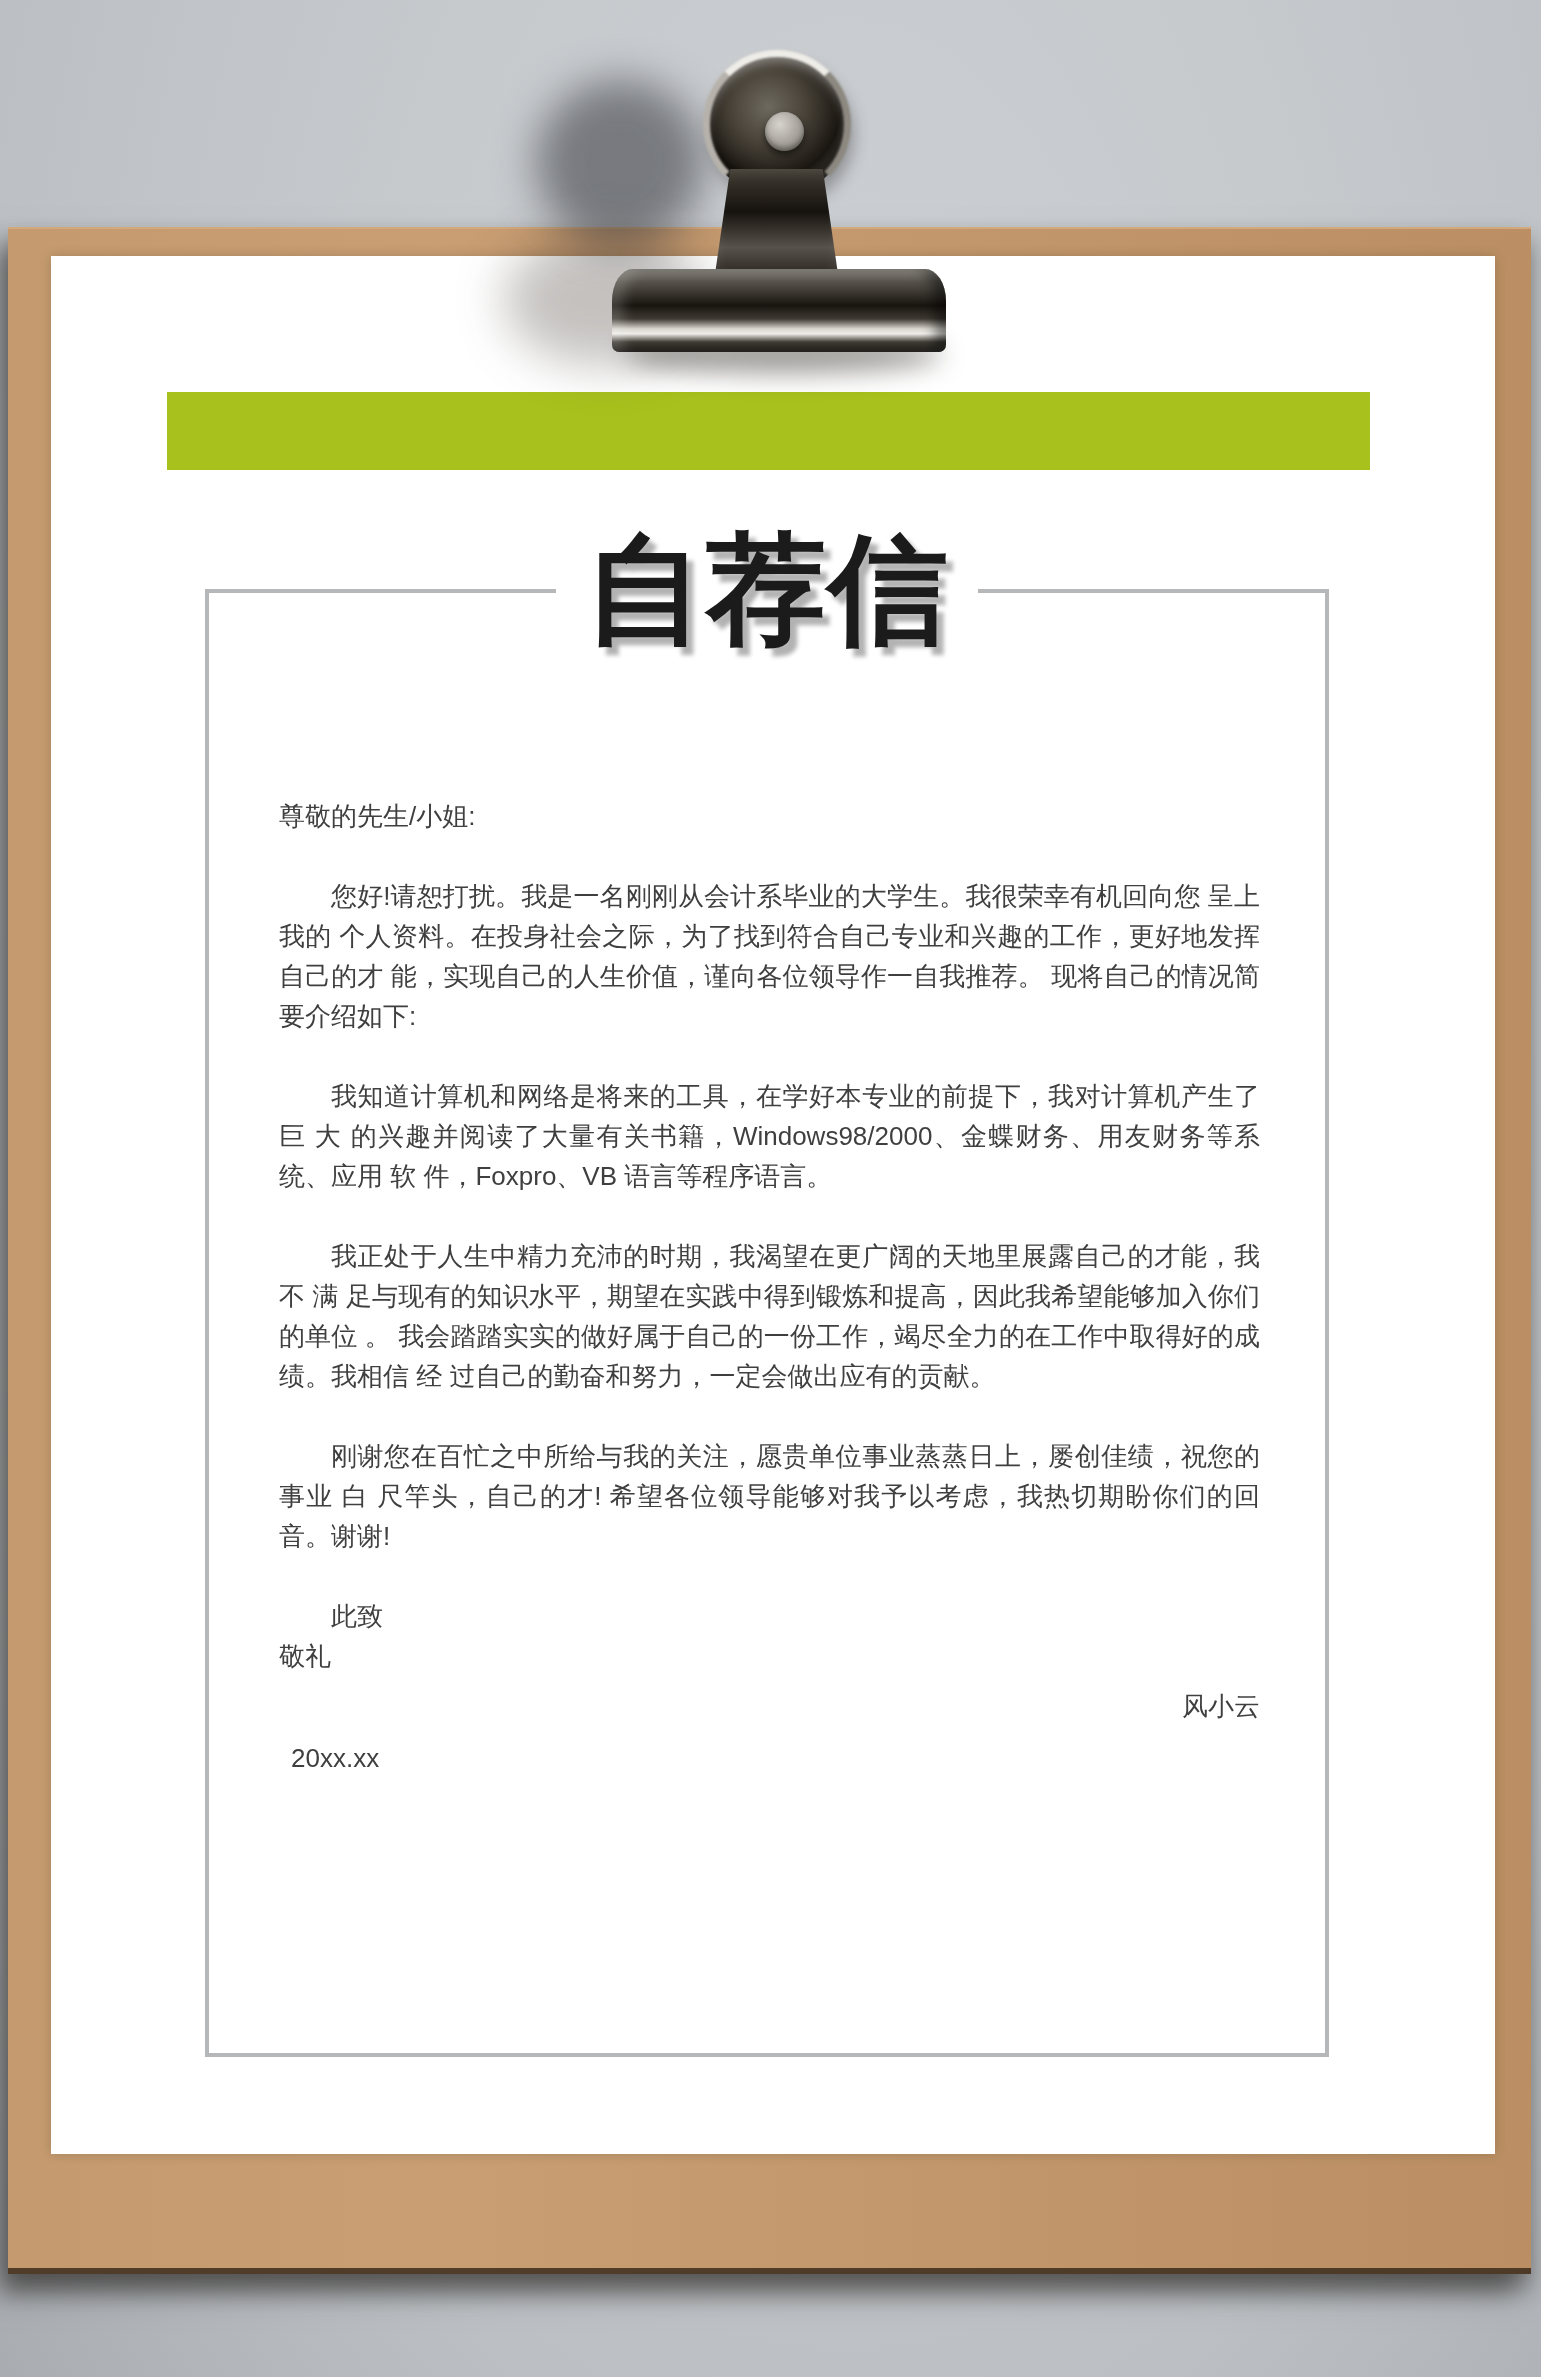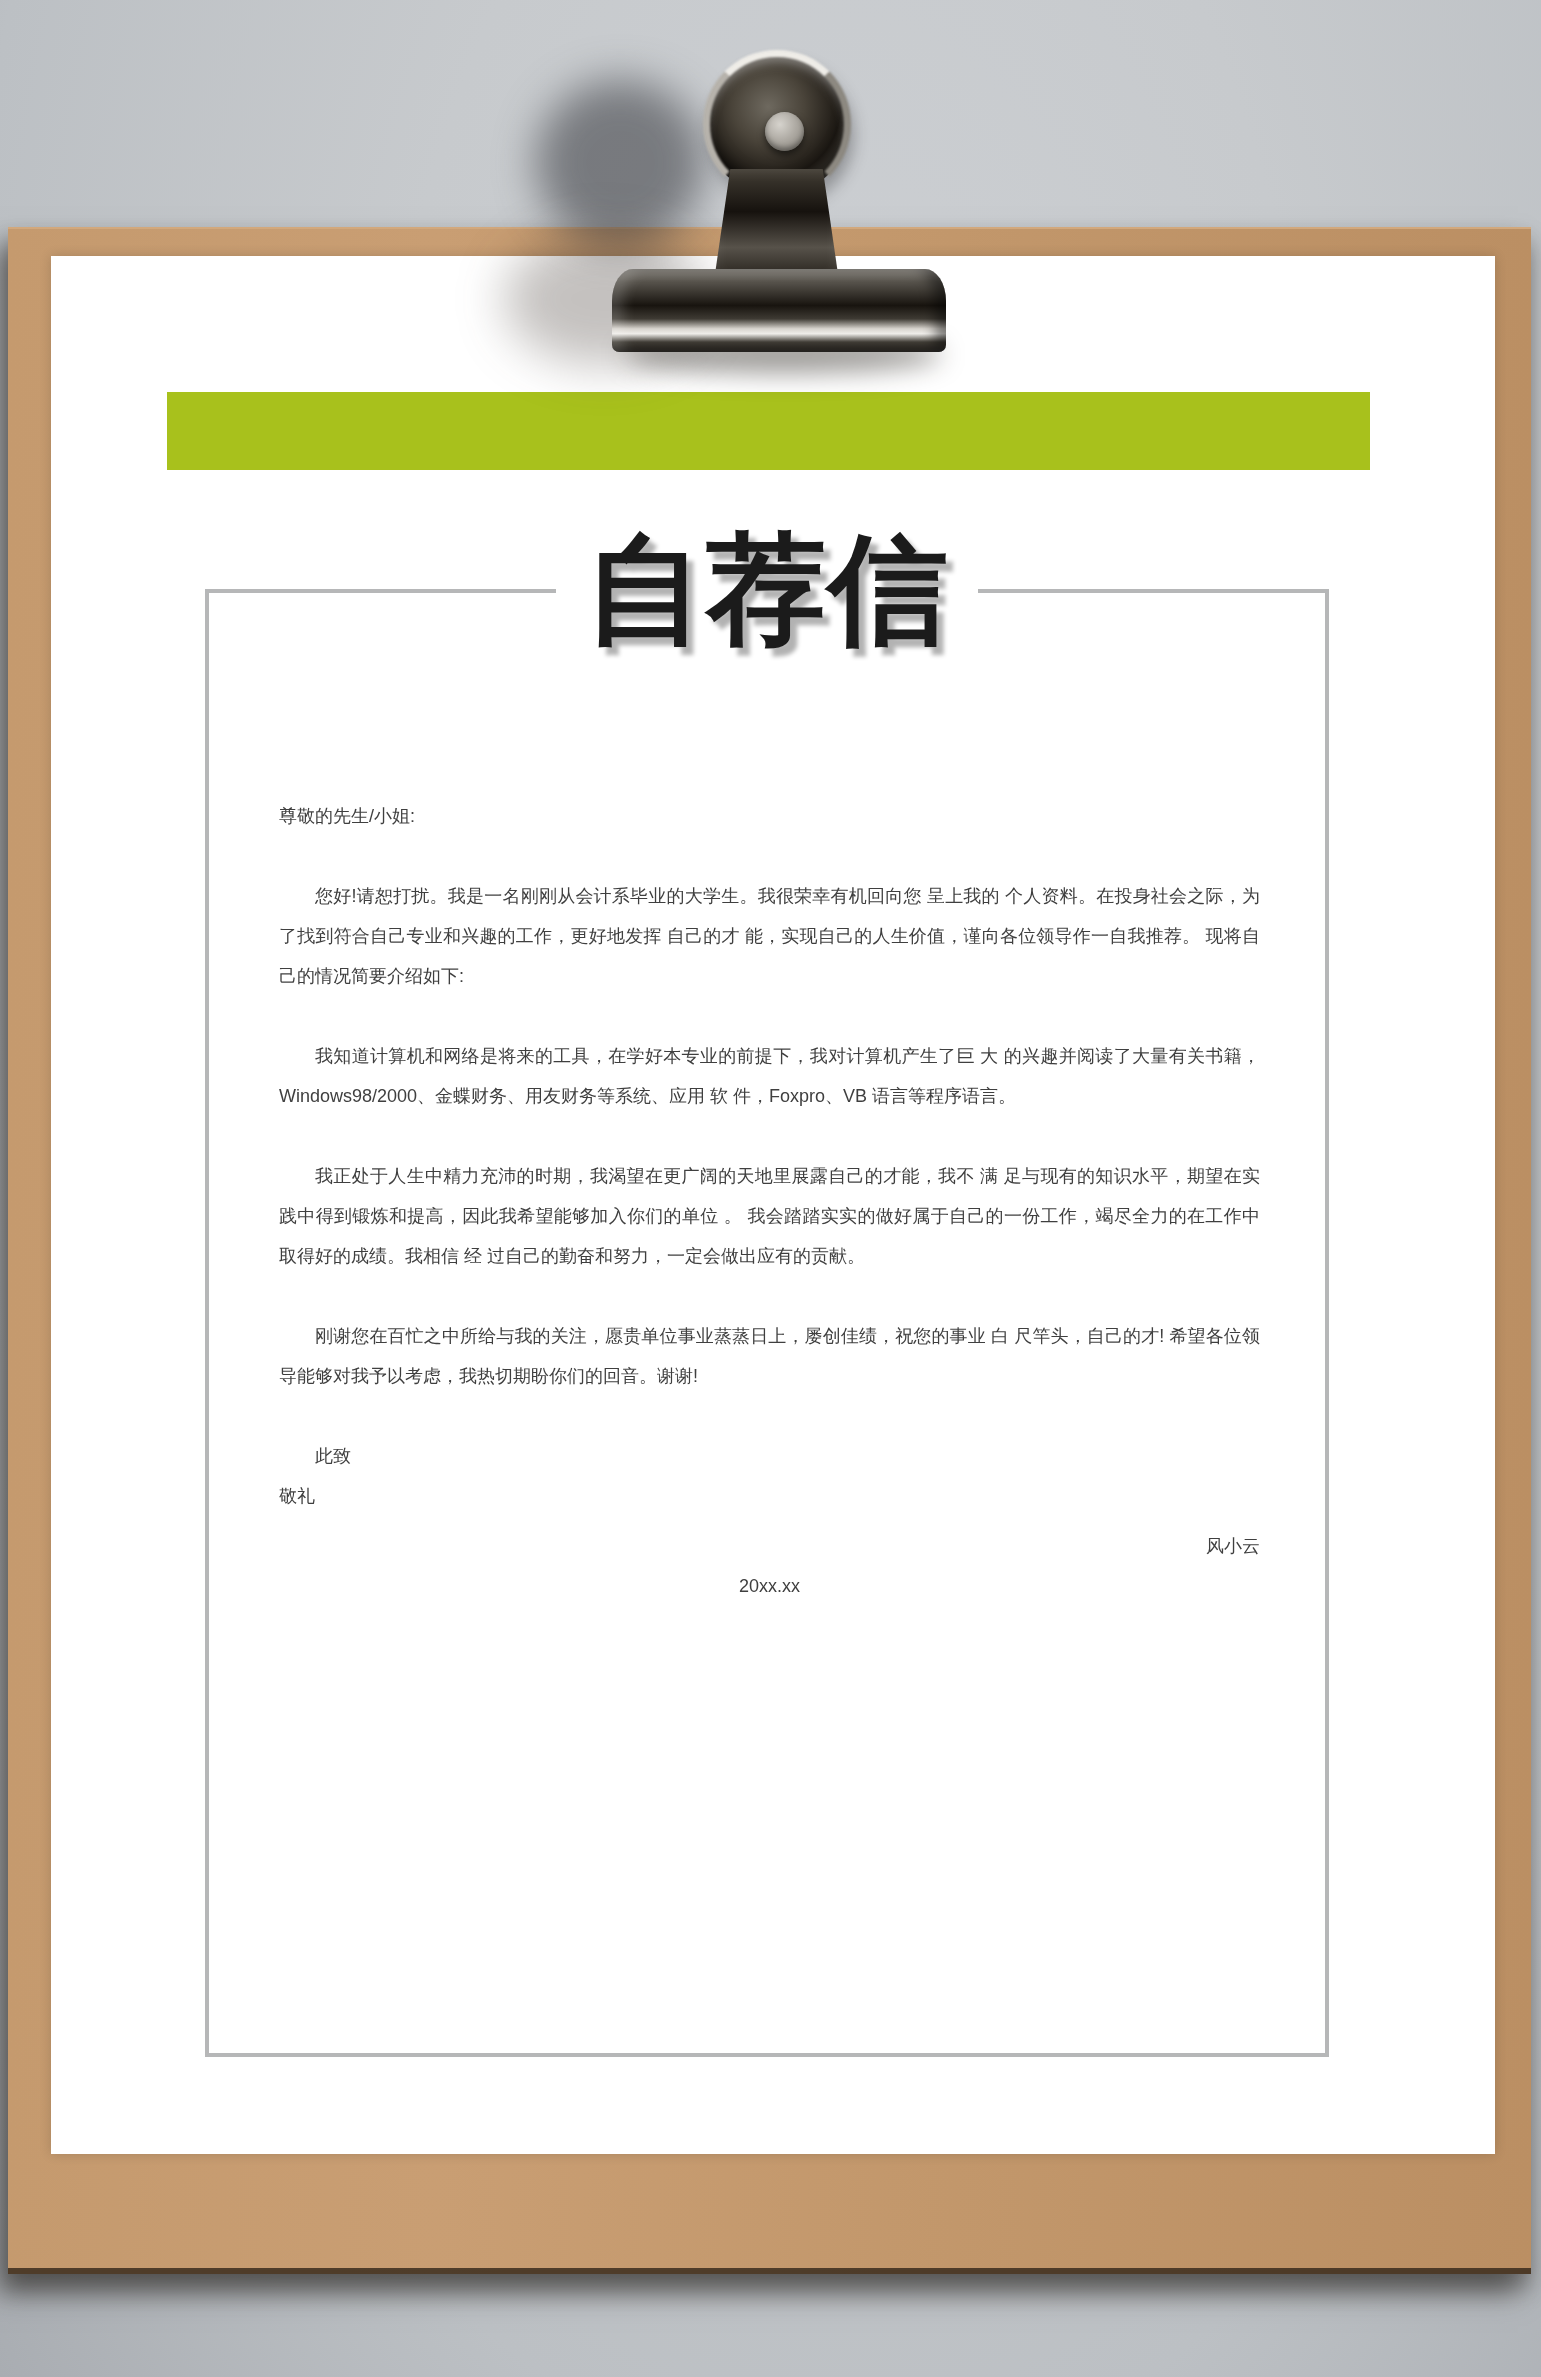--- a/index.html
+++ b/index.html
@@ -36,29 +36,29 @@
     z-index:3;letter-spacing:1.6px;
   }
   .letter-title span{
     background:var(--paper,#ffffff);
     padding:0 29px;
     text-shadow:7.2px 8px 4px rgba(0,0,0,.30);
   }
   .content{
     position:absolute;left:154px;top:333px;width:1124px;height:1468px;
     box-sizing:border-box;padding:207px 69px 0 74px;
-    font-size:18px;line-height:40px;color:var(--body-text,#3f3f3f);
+    font-size:26px;line-height:40px;color:var(--body-text,#3f3f3f);
     z-index:2;
   }
   .content p{margin:0 0 40px 0;text-align:justify;}
   .content p.indent{text-indent:2em;}
   .content p.cizhi{margin:40px 0 0 0;text-indent:2em;}
   .content p.jingli{margin:0;}
   .content p.sign{margin:9.6px 0 0 0;text-align:right;}
-  .content p.sigdate{margin:0;text-align:center;}
+  .content p.sigdate{margin:12px;text-align:left;}
 
   
   .clip-wall-shadow{
     position:absolute;left:536px;top:80px;width:169px;height:165px;border-radius:50%;
     background:rgba(52,55,60,.55);filter:blur(21px);z-index:4;
   }
   .clip-wall-shadow2{
     position:absolute;left:504px;top:233px;width:201px;height:132px;border-radius:50%;
     background:rgba(58,50,42,.30);filter:blur(24px);z-index:4;
   }

